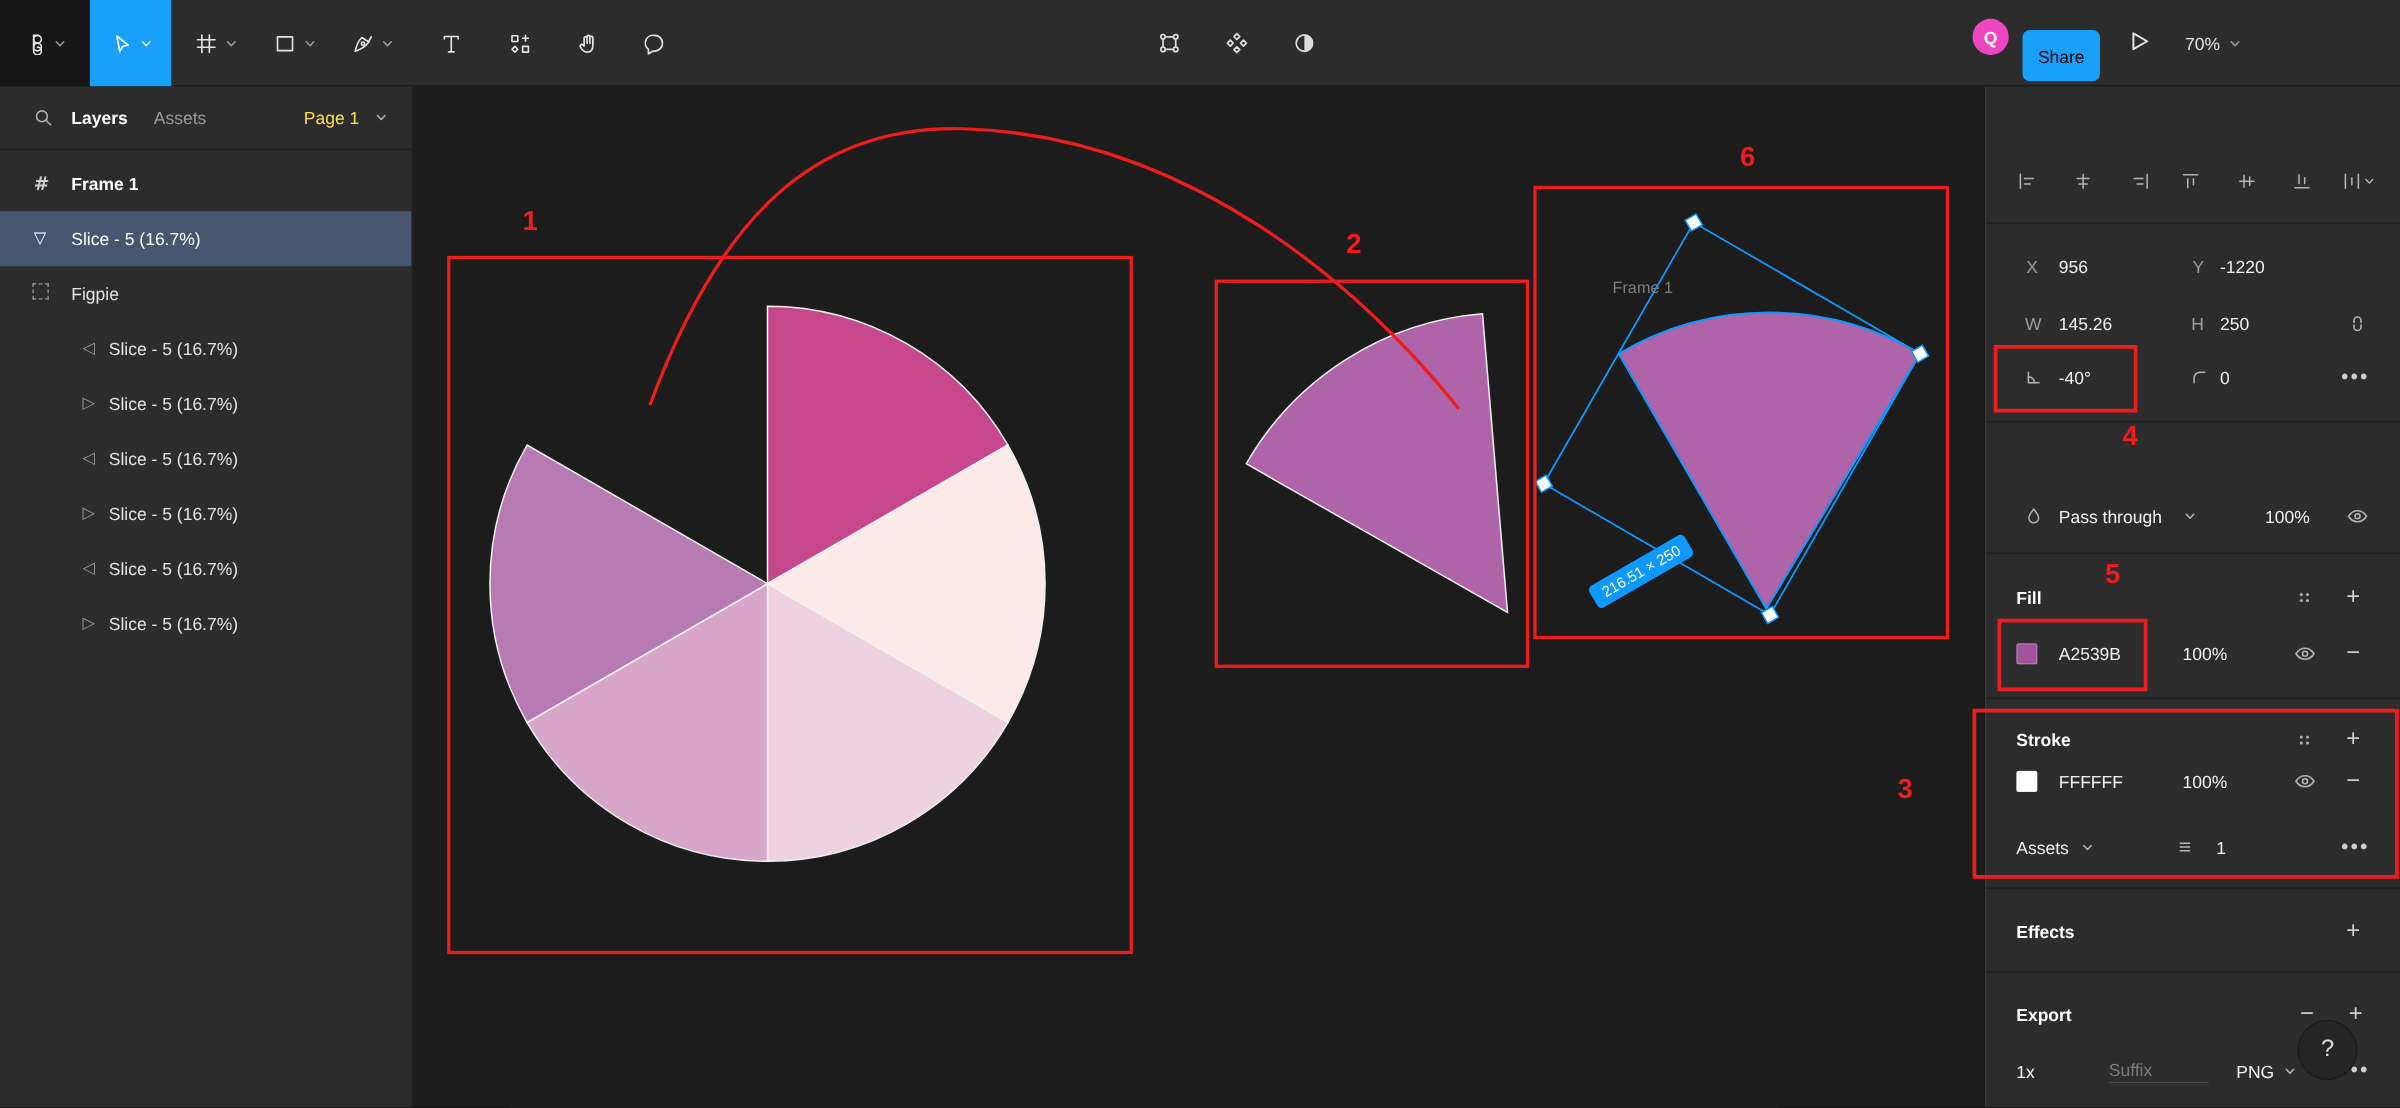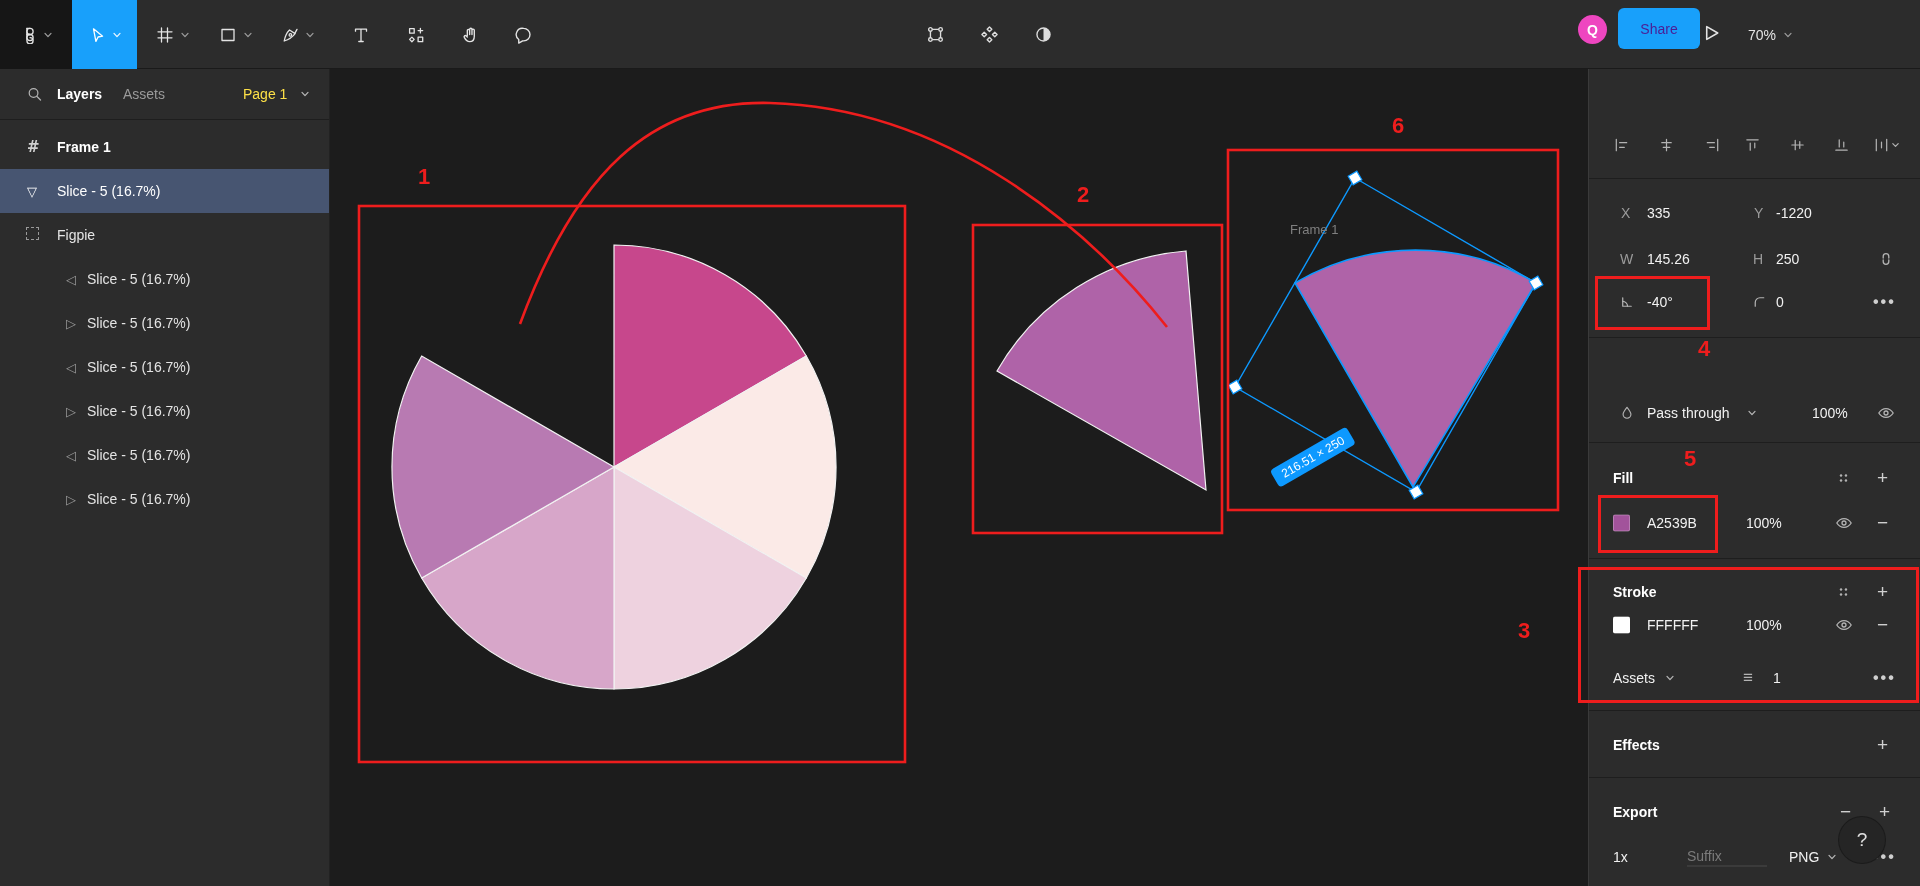--- a/index.html
+++ b/index.html
@@ -16,22 +16,22 @@
   .toolbar { position:absolute; left:0; top:0; width:1920px; height:69px; background:#2c2c2c; border-bottom:1px solid #1a1a1a; z-index:30; }
   .tbtn { position:absolute; top:0; height:69px; display:flex; align-items:center; justify-content:center; gap:6px; color:#e4e4e4; cursor:pointer; }
   .tbtn .chev { color:#9a9a9a; }
   .tbtn.logo { left:0; width:72px; background:#161616; }
   .tbtn.active { background:#18a0fb; color:#fff; }
   .tbtn.active .chev { color:#eaf6ff; }
   .toolbar-center { position:absolute; left:919px; top:0; height:69px; display:flex; align-items:center; gap:22px; color:#dcdcdc; }
   .toolbar-center .cbtn { width:32px; height:32px; display:flex; align-items:center; justify-content:center; cursor:pointer; }
   .avatar { position:absolute; left:1578px; top:15px; width:29px; height:29px; border-radius:50%;
     display:flex; align-items:center; justify-content:center; font-size:14px; font-weight:bold; color:#fff; cursor:pointer; }
-  .share-btn { position:absolute; left:1618px; top:8px; width:82px; height:41px; background:#18a0fb; border:none; border-radius:6px;
-    color:#4c1d95; font-size:14px; font-family:"Liberation Sans",sans-serif; cursor:pointer; }
+  .share-btn { position:absolute; left:1618px; top:24px; width:62px; height:41px; background:#18a0fb; border:none; border-radius:6px;
+    color:#000000; font-size:14px; font-family:"Liberation Sans",sans-serif; cursor:pointer; }
   .present { position:absolute; left:1700px; top:22px; color:#e4e4e4; cursor:pointer; }
   .zoom-ctl { position:absolute; left:1748px; top:0; height:69px; display:flex; align-items:center; gap:7px; color:#e4e4e4; font-size:14px; cursor:pointer; }
 
   
   .sidebar { position:absolute; left:0; top:69px; width:330px; height:817px; background:#2c2c2c; border-right:1px solid #222; z-index:20; }
   .sb-head { position:absolute; left:0; top:0; width:100%; height:51px; border-bottom:1px solid #1e1e1e; }
   .sb-cell { position:absolute; top:50%; transform:translateY(-50%); font-size:14px; }
   .layer-row { position:absolute; left:0; width:100%; height:44px; cursor:pointer; }
   .layer-row .licon { position:absolute; top:50%; transform:translateY(-50%); color:#9a9a9a; font-size:13px; font-family:"DejaVu Sans",sans-serif; }
   .layer-row .llabel { position:absolute; left:57px; top:50%; transform:translateY(-50%); font-size:14px; color:#e4e4e4; white-space:nowrap; }
@@ -477,21 +477,21 @@
           </svg>
           <svg width="9" height="9" style="margin-left:1px">
             <use href="#sy-chev"></use>
           </svg>
         </span>
     </div>
     <div class="pdiv" style="top:109px"></div>
 
     <div class="prow" style="top:128px">
       <span class="pcell lab" style="left:32px">X</span>
-      <span class="pcell val" style="left:58px">335</span>
+      <span class="pcell val" style="left:58px">956</span>
       <span class="pcell lab" style="left:165px">Y</span>
       <span class="pcell val" style="left:187px">-1220</span>
     </div>
     <div class="prow" style="top:174px">
       <span class="pcell lab" style="left:31px">W</span>
       <span class="pcell val" style="left:58px">145.26</span>
       <span class="pcell lab" style="left:164px">H</span>
       <span class="pcell val" style="left:187px">250</span>
       <span class="pcell picon" style="left:288px">
           <svg width="18" height="18">

